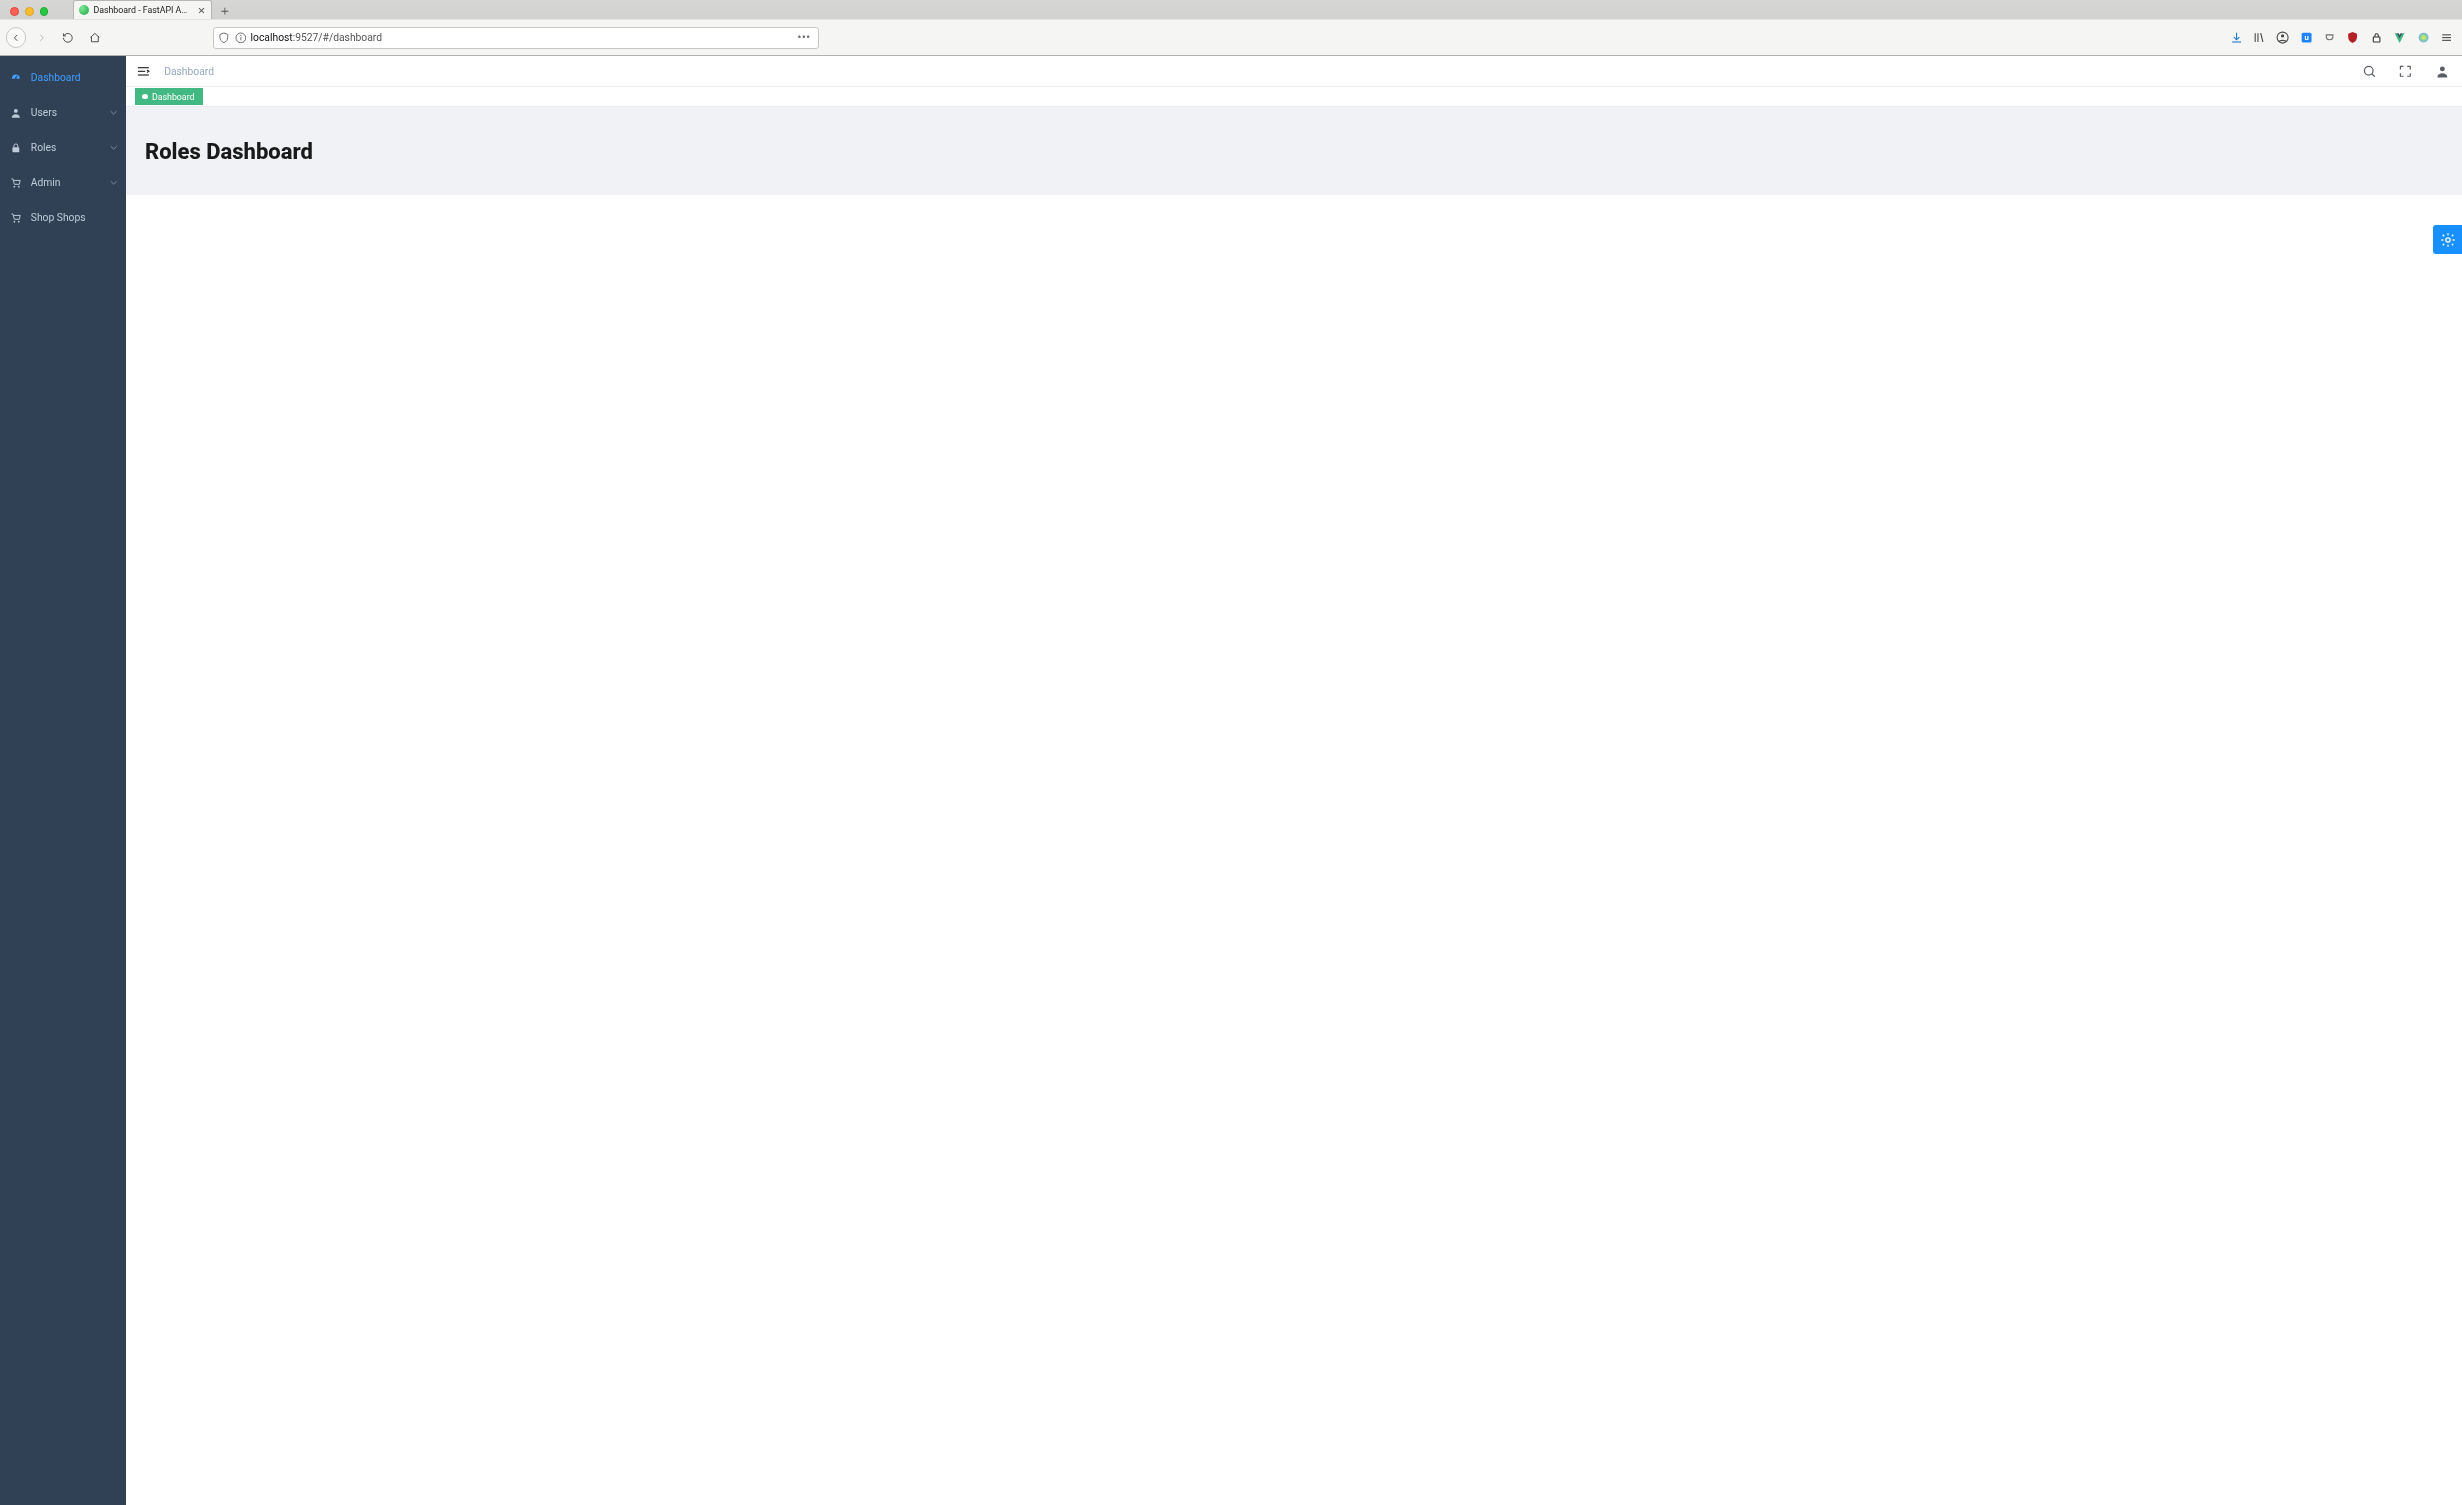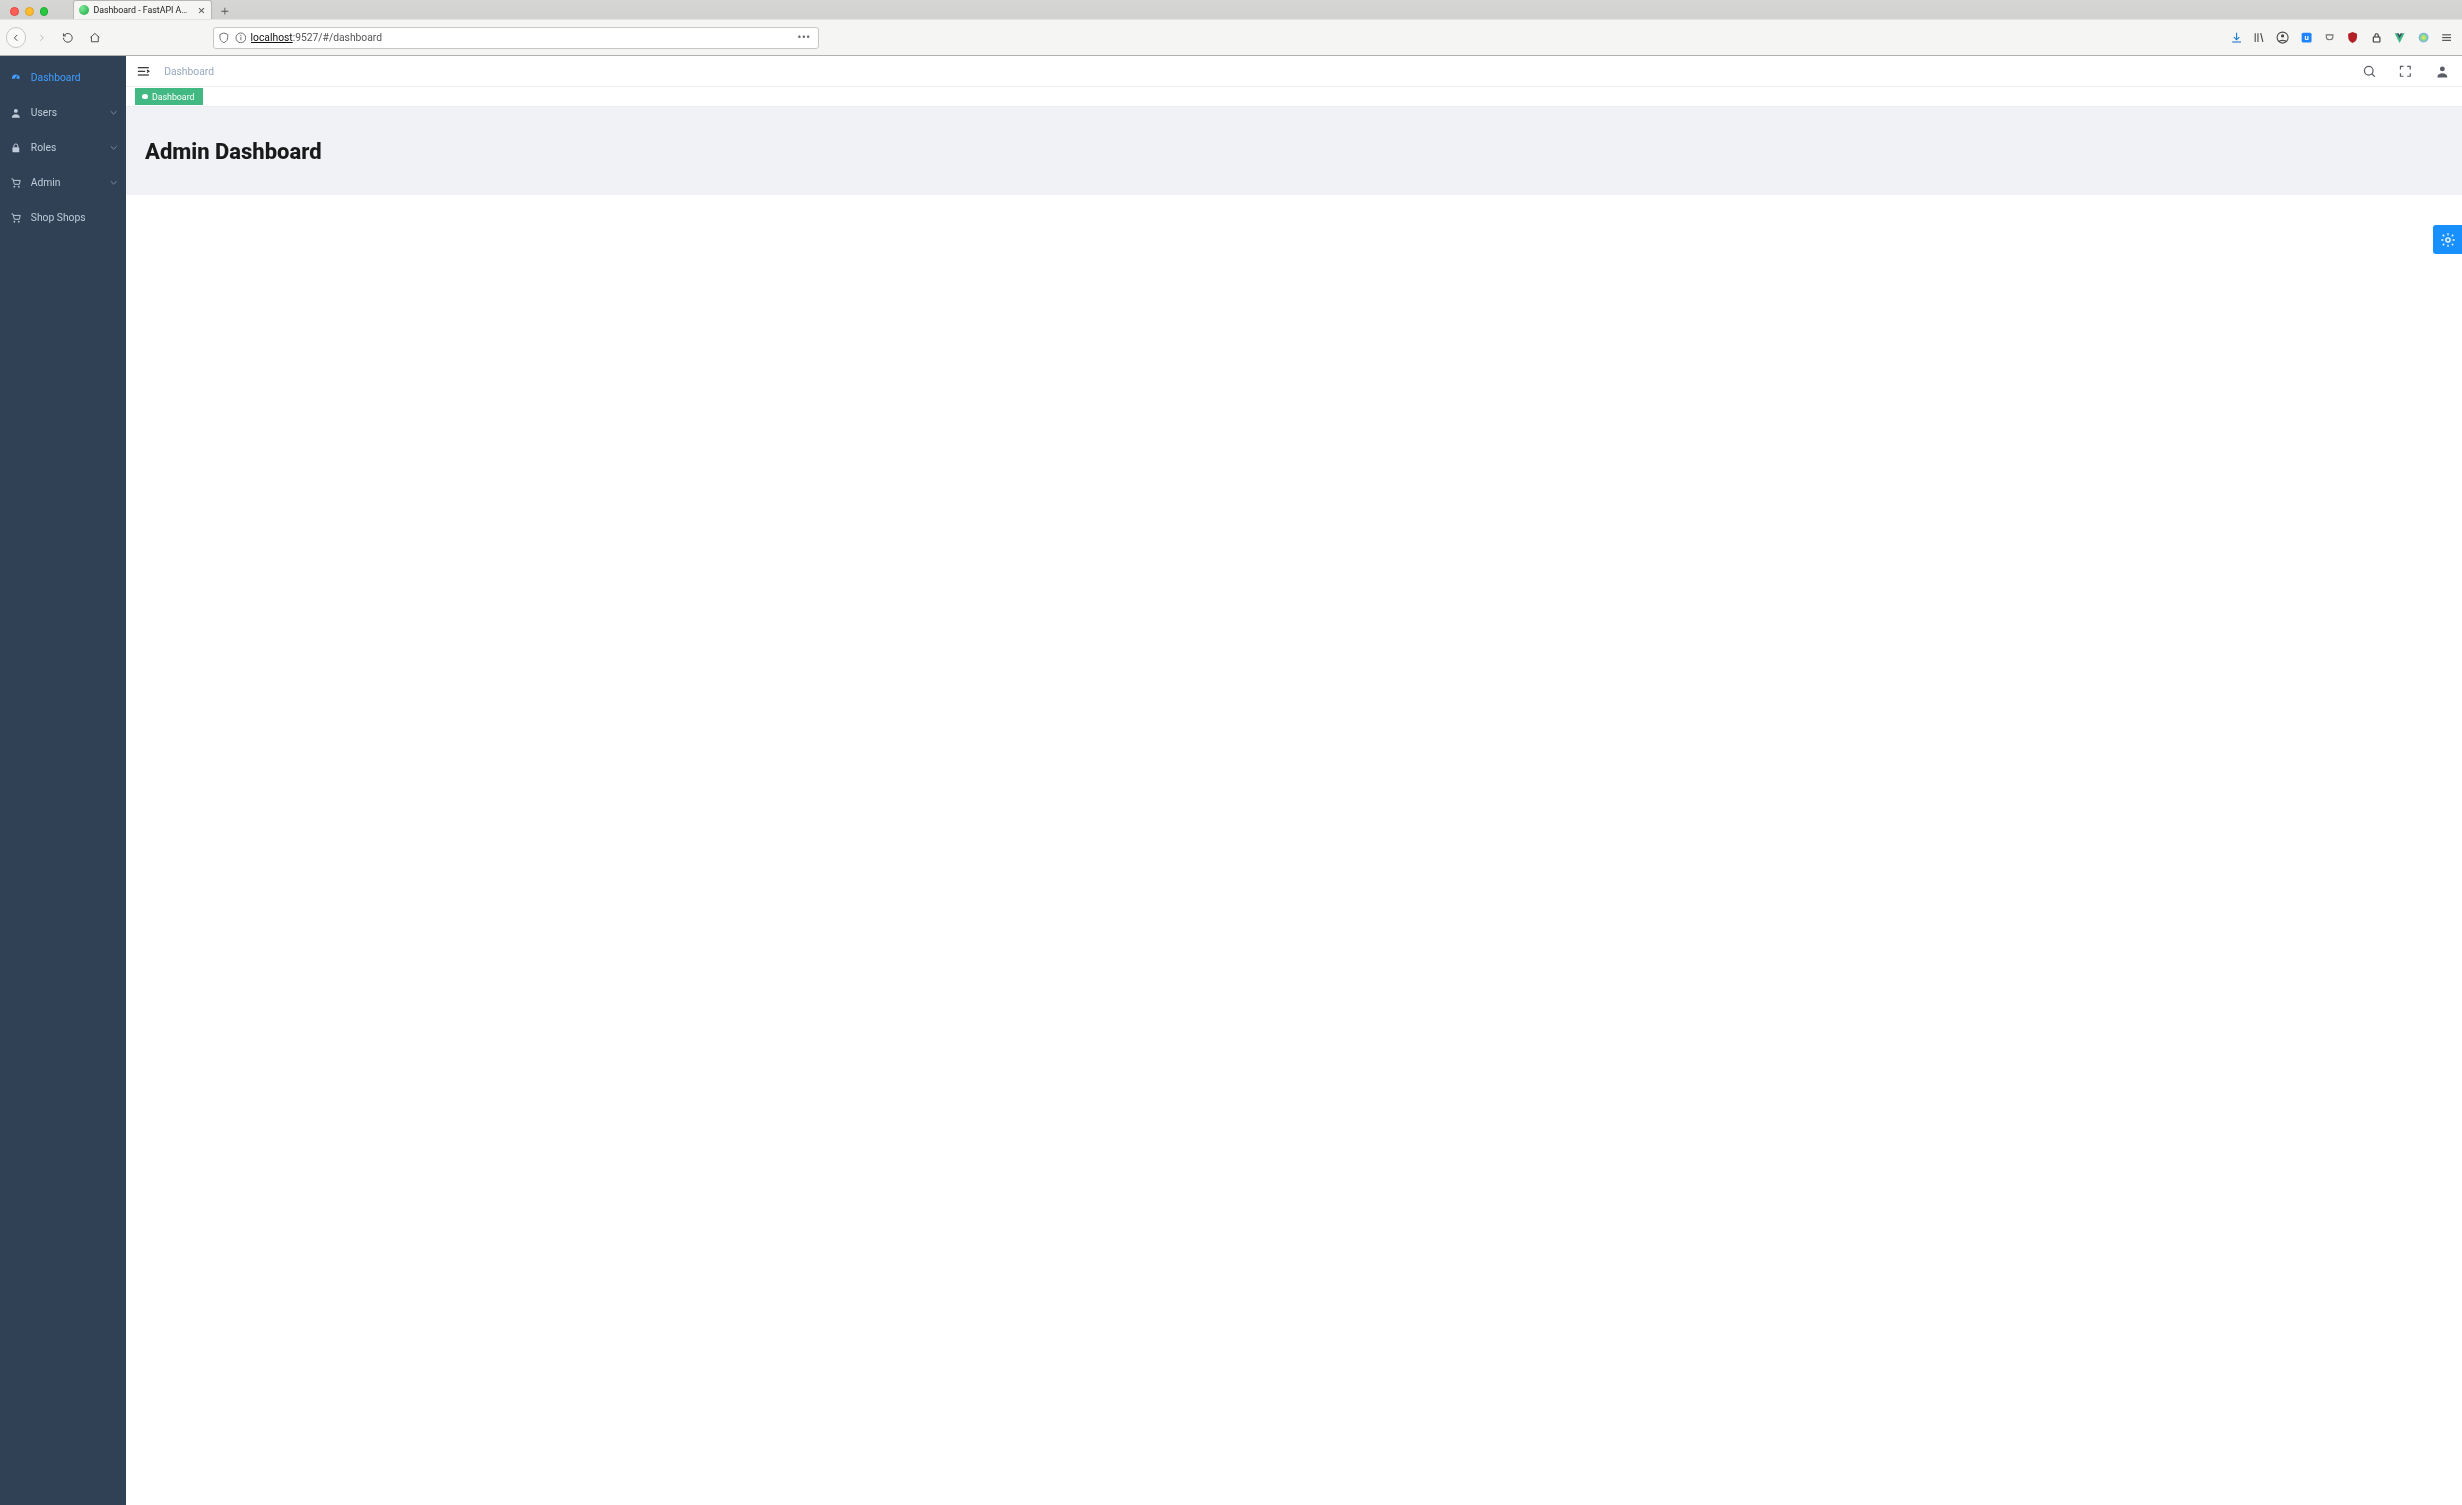--- a/index.html
+++ b/index.html
@@ -110,21 +110,21 @@
     border-radius:2.9px;
     display:flex;
     align-items:center;
     padding:0 4.4px;
     gap:4.4px;
     font-size:10.3px;
     color:#555;
   }
   .addr-wrap svg.icon16 { width:11.7px; height:11.7px; fill:#6f6f6d; flex-shrink:0;}
   .addr-wrap .url { flex:1; white-space:nowrap; overflow:hidden; }
-  .addr-wrap .url .host { color:#111;text-decoration:underline; }
+  .addr-wrap .url .host { color:#111; }
   .addr-wrap .dots { color:#6f6f6d; letter-spacing:0.7px; cursor:pointer; padding:0 2.9px; font-weight:bold;}
   .toolbar-spacer { flex:1; }
   .ext-icon {
     width:19px; height:19px;
     display:flex; align-items:center; justify-content:center;
     cursor:pointer;
     border-radius:2.2px;
   }
   .ext-icon svg, .ext-icon span.glyph { width:13.2px; height:13.2px; }
 
@@ -507,21 +507,21 @@
 
     <div class="tagsview">
       <div class="tag">
         <span class="dot"></span>
         <span>Dashboard</span>
       </div>
     </div>
 
     <div class="content-area">
       <div class="content-heading-wrap">
-        <h1>Admin Dashboard</h1>
+        <h1>Roles Dashboard</h1>
       </div>
     </div>
 
     <div class="float-settings">
       <svg viewBox="0 0 24 24">
         <circle cx="12" cy="12" r="3.2"></circle>
         <path d="M12 2v3M12 19v3M4.2 4.2l2.1 2.1M17.7 17.7l2.1 2.1M2 12h3M19 12h3M4.2 19.8l2.1-2.1M17.7 6.3l2.1-2.1"></path>
       </svg>
     </div>
 

